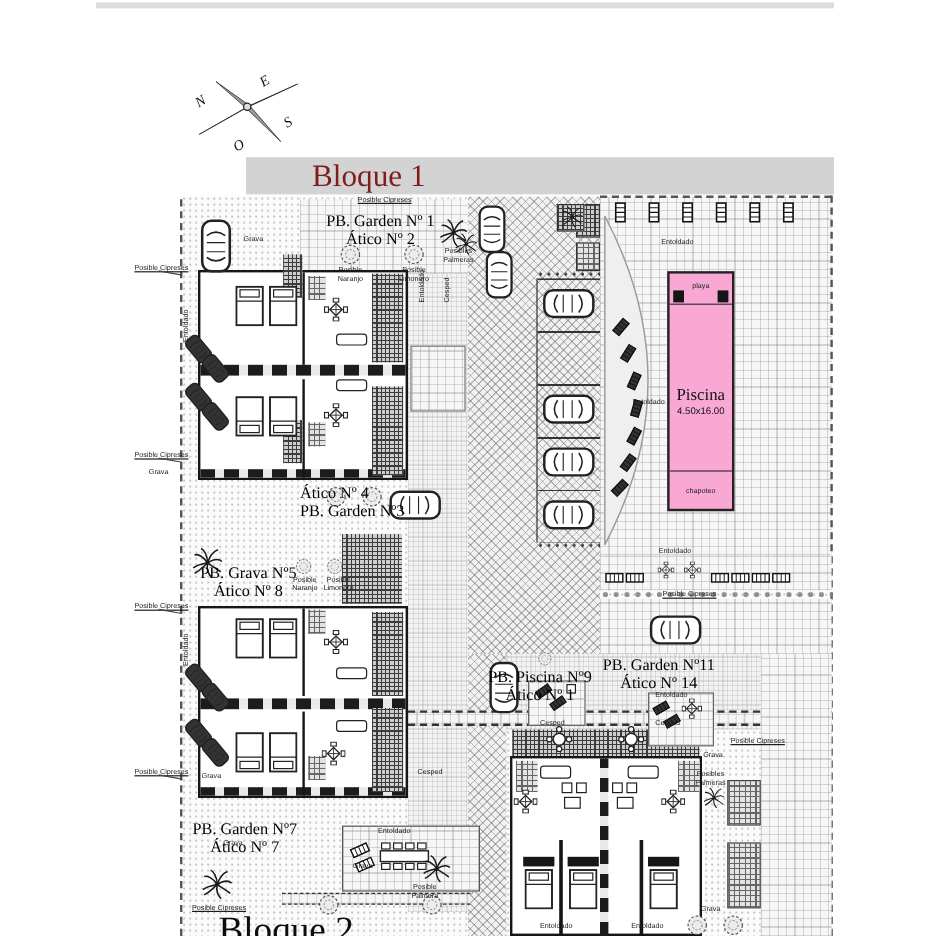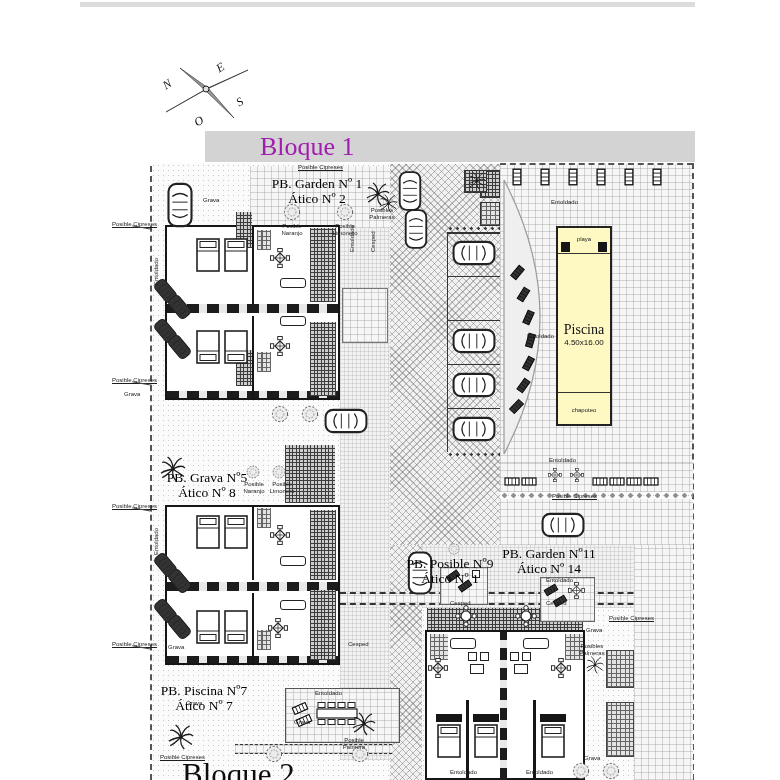--- a/index.html
+++ b/index.html
@@ -31,30 +31,30 @@
   .hedge{background-image:radial-gradient(circle,#8f8f8f 2px,transparent 2.4px);
         background-size:9px 7px;}
   .bld{background:#fff;border:2px solid #161616;}
   .wall{background:#161616;}
   .sofa{background:#fff;border:1.5px solid #222;border-radius:3px;}
   .chair{background:#fff;border:1.2px solid #222;}
   .dashv{border-left:2px dashed #555;}
   .dashh{border-top:2px dashed #555;}
   
   .band{background:#d3d3d3;}
-  .bandtxt{font-family:"Liberation Serif",serif;font-size:26px;color:#a21caf;}
+  .bandtxt{font-family:"Liberation Serif",serif;font-size:26px;color:#7f1d1d;}
   .b2txt{font-family:"Liberation Serif",serif;font-size:31px;color:#0d0d0d;white-space:nowrap;}
   .unit{font-family:"Liberation Serif",serif;font-size:13.5px;color:#000;line-height:1.14;
         text-align:center;white-space:nowrap;}
   .unit span{display:block;}
   .t{font-size:6px;color:#1d1d1d;line-height:1.15;white-space:nowrap;}
   .t2{font-size:6px;color:#1d1d1d;line-height:1.15;width:36px;text-align:center;white-space:normal;}
   .u{text-decoration:underline;}
   .vert{transform:rotate(-90deg);transform-origin:0 0;}
-  .pool{background:#fef9c3;border:2px solid #222;}
+  .pool{background:#f9a8d4;border:2px solid #222;}
   .poolname{font-family:"Liberation Serif",serif;font-size:14px;color:#111;text-align:center;}
   .poolsize{font-size:8px;color:#111;text-align:center;font-family:"Liberation Sans",sans-serif;}
   .rule{background:#dcdcdc;}
   .leader{height:1px;background:#444;}
 </style>
 </head>
 <body>
 
 <svg width="0" height="0" style="position:absolute">
 <defs>
@@ -498,30 +498,34 @@
       <use href="#tree"></use>
     </svg>
   <svg class="a" viewBox="0 0 18 18" style="left:448px;top:543px;width:12px;height:12px">
       <use href="#tree"></use>
     </svg>
 
   <div class="a unit" style="left:252px;top:176px;width:130px">
     <span>PB. Garden Nº 1</span>
     <span>Ático Nº 2</span>
   </div>
+  <div class="a unit" style="left:250px;top:403px;width:110px;text-align:left">
+    <span>Ático Nº 4</span>
+    <span>PB. Garden Nº3</span>
+  </div>
   <div class="a unit" style="left:152px;top:470px;width:110px">
     <span>PB. Grava Nº5</span>
     <span>Ático Nº 8</span>
   </div>
   <div class="a unit" style="left:148px;top:683px;width:112px">
-    <span>PB. Piscina Nº7</span>
+    <span>PB. Garden Nº7</span>
     <span>Ático Nº 7</span>
   </div>
   <div class="a unit" style="left:400px;top:556px;width:100px">
-    <span>PB. Posible Nº9</span>
+    <span>PB. Piscina Nº9</span>
     <span>Ático Nº 1</span>
   </div>
   <div class="a unit" style="left:496px;top:546px;width:106px">
     <span>PB. Garden Nº11</span>
     <span>Ático Nº 14</span>
   </div>
 
   <div class="a t u" style="left:112px;top:221px">Posible Cipreses</div>
   <div class="a leader" style="left:132px;top:227px;width:20px;transform:rotate(10deg)"></div>
   <div class="a t u" style="left:112px;top:377px">Posible Cipreses</div>

